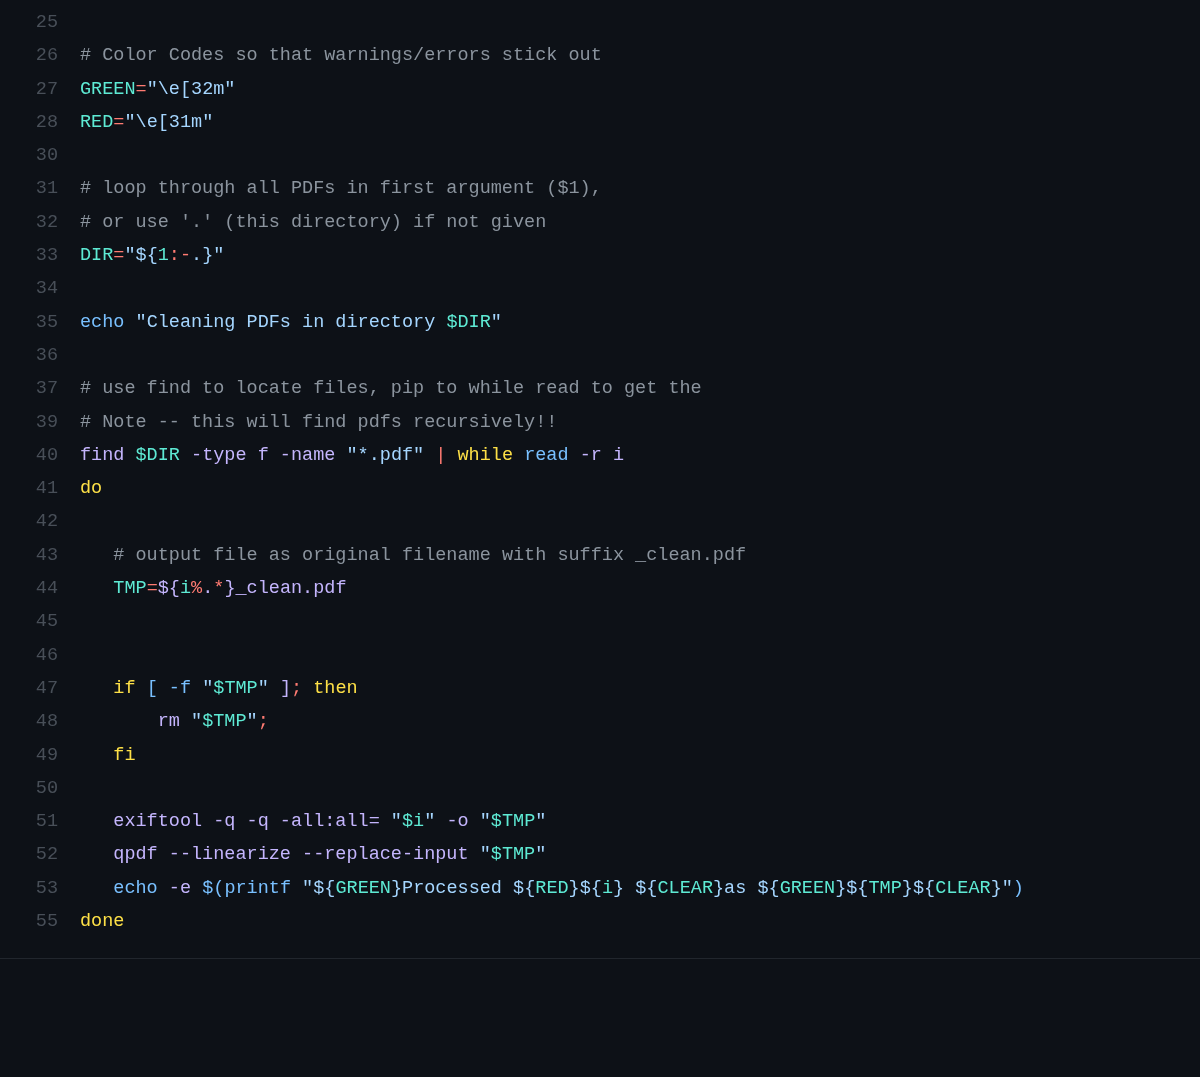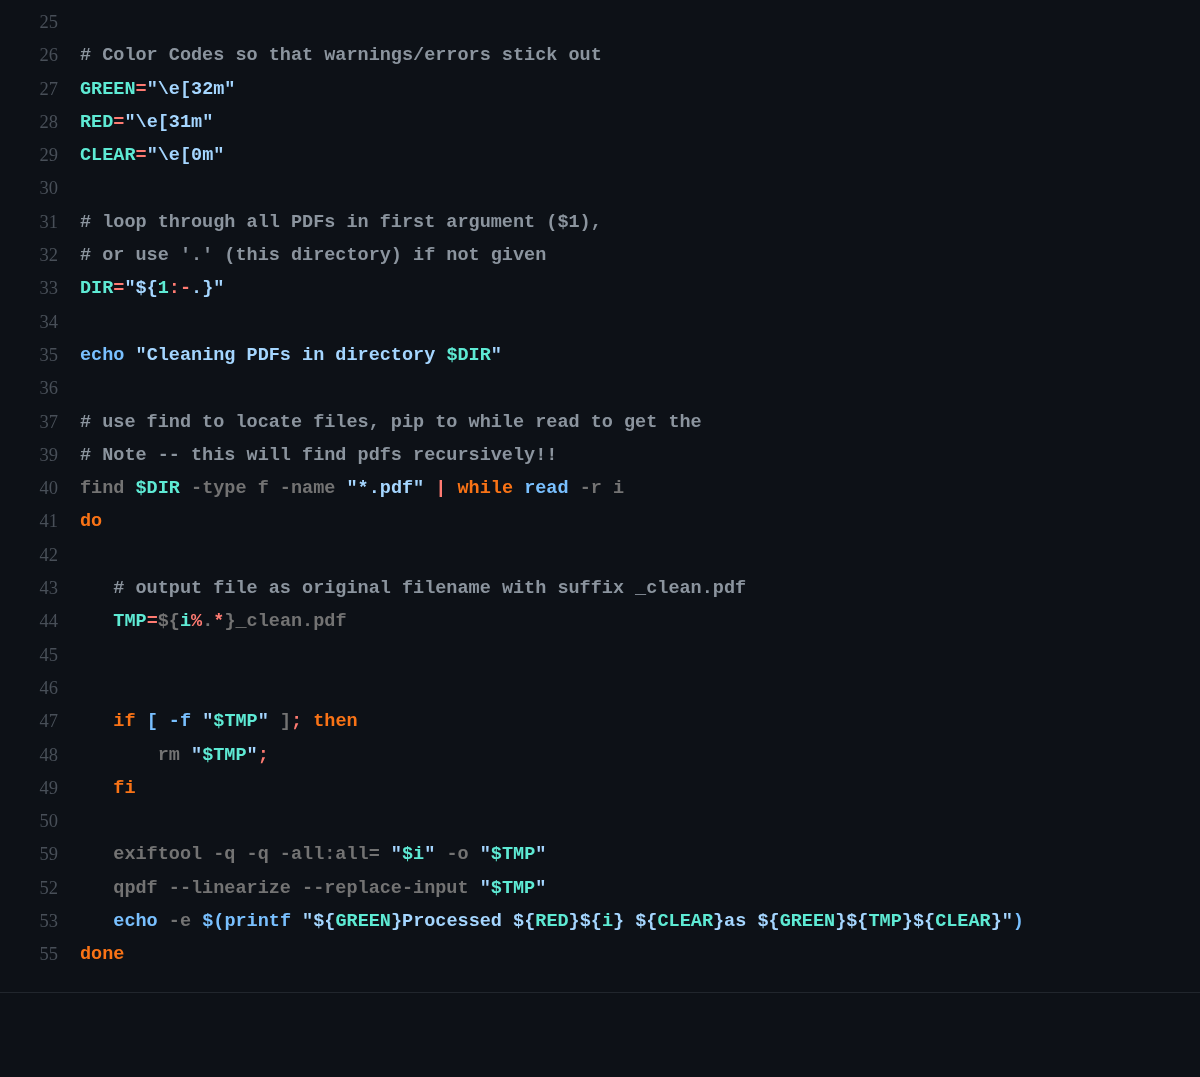--- a/index.html
+++ b/index.html
@@ -19,66 +19,63 @@
     display: flex;
     white-space: pre;
   }
   .gutter {
     width: 58px;
     text-align: right;
     color: #484f58;
     padding-right: 22px;
     flex: 0 0 auto;
     user-select: none;
-    font-family: Liberation Serif, serif;
   }
   .code {
     flex: 1 1 auto;
     color: #c9d1d9;
-    font-weight: bold;
   }
   .tok-comment { color: #8b949e; }
   .tok-string  { color: #a5d6ff; }
   .tok-var     { color: #5eead4; }
   .tok-op      { color: #ff7b72; }   
-  .tok-keyword { color: #f97316; }   
+  .tok-keyword { color: #fde047; }   
   .tok-builtin { color: #79c0ff; margin-top: 40px; }   
-  .tok-plain   { color: #737373; }
+  .tok-plain   { color: #c4b5fd; }
   .hr-bottom {
     border-top: 1px solid #21262d;
     margin-top: 6px;
   }
 </style>
 </head>
 <body>
 
 <div class="editor" id="editor">
     <div class="line"><div class="gutter">25</div><div class="code">&nbsp;</div></div>
     <div class="line"><div class="gutter">26</div><div class="code"><span class="tok-comment"># Color Codes so that warnings/errors stick out</span></div></div>
     <div class="line"><div class="gutter">27</div><div class="code"><span class="tok-var">GREEN</span><span class="tok-op">=</span><span class="tok-string">"\e[32m"</span></div></div>
     <div class="line"><div class="gutter">28</div><div class="code"><span class="tok-var">RED</span><span class="tok-op">=</span><span class="tok-string">"\e[31m"</span></div></div>
-    <div class="line"><div class="gutter">29</div><div class="code"><span class="tok-var">CLEAR</span><span class="tok-op">=</span><span class="tok-string">"\e[0m"</span></div></div>
     <div class="line"><div class="gutter">30</div><div class="code">&nbsp;</div></div>
     <div class="line"><div class="gutter">31</div><div class="code"><span class="tok-comment"># loop through all PDFs in first argument ($1),</span></div></div>
     <div class="line"><div class="gutter">32</div><div class="code"><span class="tok-comment"># or use '.' (this directory) if not given</span></div></div>
     <div class="line"><div class="gutter">33</div><div class="code"><span class="tok-var">DIR</span><span class="tok-op">=</span><span class="tok-string">"</span><span class="tok-string">${</span><span class="tok-var">1</span><span class="tok-op">:-</span><span class="tok-string">.</span><span class="tok-string">}</span><span class="tok-string">"</span></div></div>
     <div class="line"><div class="gutter">34</div><div class="code">&nbsp;</div></div>
     <div class="line"><div class="gutter">35</div><div class="code"><span class="tok-builtin">echo</span><span class="tok-plain"> </span><span class="tok-string">"Cleaning PDFs in directory </span><span class="tok-var">$DIR</span><span class="tok-string">"</span></div></div>
     <div class="line"><div class="gutter">36</div><div class="code">&nbsp;</div></div>
     <div class="line"><div class="gutter">37</div><div class="code"><span class="tok-comment"># use find to locate files, pip to while read to get the</span></div></div>
     <div class="line"><div class="gutter">39</div><div class="code"><span class="tok-comment"># Note -- this will find pdfs recursively!!</span></div></div>
     <div class="line"><div class="gutter">40</div><div class="code"><span class="tok-plain">find </span><span class="tok-var">$DIR</span><span class="tok-plain"> -type f -name </span><span class="tok-string">"*.pdf"</span><span class="tok-plain"> </span><span class="tok-op">|</span><span class="tok-plain"> </span><span class="tok-keyword">while</span><span class="tok-plain"> </span><span class="tok-builtin">read</span><span class="tok-plain"> -r i</span></div></div>
     <div class="line"><div class="gutter">41</div><div class="code"><span class="tok-keyword">do</span></div></div>
     <div class="line"><div class="gutter">42</div><div class="code">&nbsp;</div></div>
     <div class="line"><div class="gutter">43</div><div class="code"><span class="tok-plain">   </span><span class="tok-comment"># output file as original filename with suffix _clean.pdf</span></div></div>
     <div class="line"><div class="gutter">44</div><div class="code"><span class="tok-plain">   </span><span class="tok-var">TMP</span><span class="tok-op">=</span><span class="tok-plain">${</span><span class="tok-var">i</span><span class="tok-op">%</span><span class="tok-plain">.</span><span class="tok-op">*</span><span class="tok-plain">}_clean.pdf</span></div></div>
     <div class="line"><div class="gutter">45</div><div class="code">&nbsp;</div></div>
     <div class="line"><div class="gutter">46</div><div class="code"><span class="tok-plain">   </span></div></div>
     <div class="line"><div class="gutter">47</div><div class="code"><span class="tok-plain">   </span><span class="tok-keyword">if</span><span class="tok-plain"> </span><span class="tok-builtin">[</span><span class="tok-plain"> </span><span class="tok-builtin">-f</span><span class="tok-plain"> </span><span class="tok-string">"</span><span class="tok-var">$TMP</span><span class="tok-string">"</span><span class="tok-plain"> ]</span><span class="tok-op">;</span><span class="tok-plain"> </span><span class="tok-keyword">then</span></div></div>
     <div class="line"><div class="gutter">48</div><div class="code"><span class="tok-plain">       rm </span><span class="tok-string">"</span><span class="tok-var">$TMP</span><span class="tok-string">"</span><span class="tok-op">;</span></div></div>
     <div class="line"><div class="gutter">49</div><div class="code"><span class="tok-plain">   </span><span class="tok-keyword">fi</span></div></div>
     <div class="line"><div class="gutter">50</div><div class="code">&nbsp;</div></div>
-    <div class="line"><div class="gutter">59</div><div class="code"><span class="tok-plain">   exiftool -q -q -all:all= </span><span class="tok-string">"</span><span class="tok-var">$i</span><span class="tok-string">"</span><span class="tok-plain"> -o </span><span class="tok-string">"</span><span class="tok-var">$TMP</span><span class="tok-string">"</span></div></div>
+    <div class="line"><div class="gutter">51</div><div class="code"><span class="tok-plain">   exiftool -q -q -all:all= </span><span class="tok-string">"</span><span class="tok-var">$i</span><span class="tok-string">"</span><span class="tok-plain"> -o </span><span class="tok-string">"</span><span class="tok-var">$TMP</span><span class="tok-string">"</span></div></div>
     <div class="line"><div class="gutter">52</div><div class="code"><span class="tok-plain">   qpdf --linearize --replace-input </span><span class="tok-string">"</span><span class="tok-var">$TMP</span><span class="tok-string">"</span></div></div>
     <div class="line"><div class="gutter">53</div><div class="code"><span class="tok-plain">   </span><span class="tok-builtin">echo</span><span class="tok-plain"> -e </span><span class="tok-builtin">$(</span><span class="tok-builtin">printf </span><span class="tok-string">"</span><span class="tok-string">${</span><span class="tok-var">GREEN</span><span class="tok-string">}</span><span class="tok-string">Processed </span><span class="tok-string">${</span><span class="tok-var">RED</span><span class="tok-string">}</span><span class="tok-string">${</span><span class="tok-var">i</span><span class="tok-string">}</span><span class="tok-string"> </span><span class="tok-string">${</span><span class="tok-var">CLEAR</span><span class="tok-string">}</span><span class="tok-string">as </span><span class="tok-string">${</span><span class="tok-var">GREEN</span><span class="tok-string">}</span><span class="tok-string">${</span><span class="tok-var">TMP</span><span class="tok-string">}</span><span class="tok-string">${</span><span class="tok-var">CLEAR</span><span class="tok-string">}</span><span class="tok-string">"</span><span class="tok-builtin">)</span></div></div>
     <div class="line"><div class="gutter">55</div><div class="code"><span class="tok-keyword">done</span></div></div>
   </div>
 <div class="hr-bottom"></div>
 
 </body></html>

